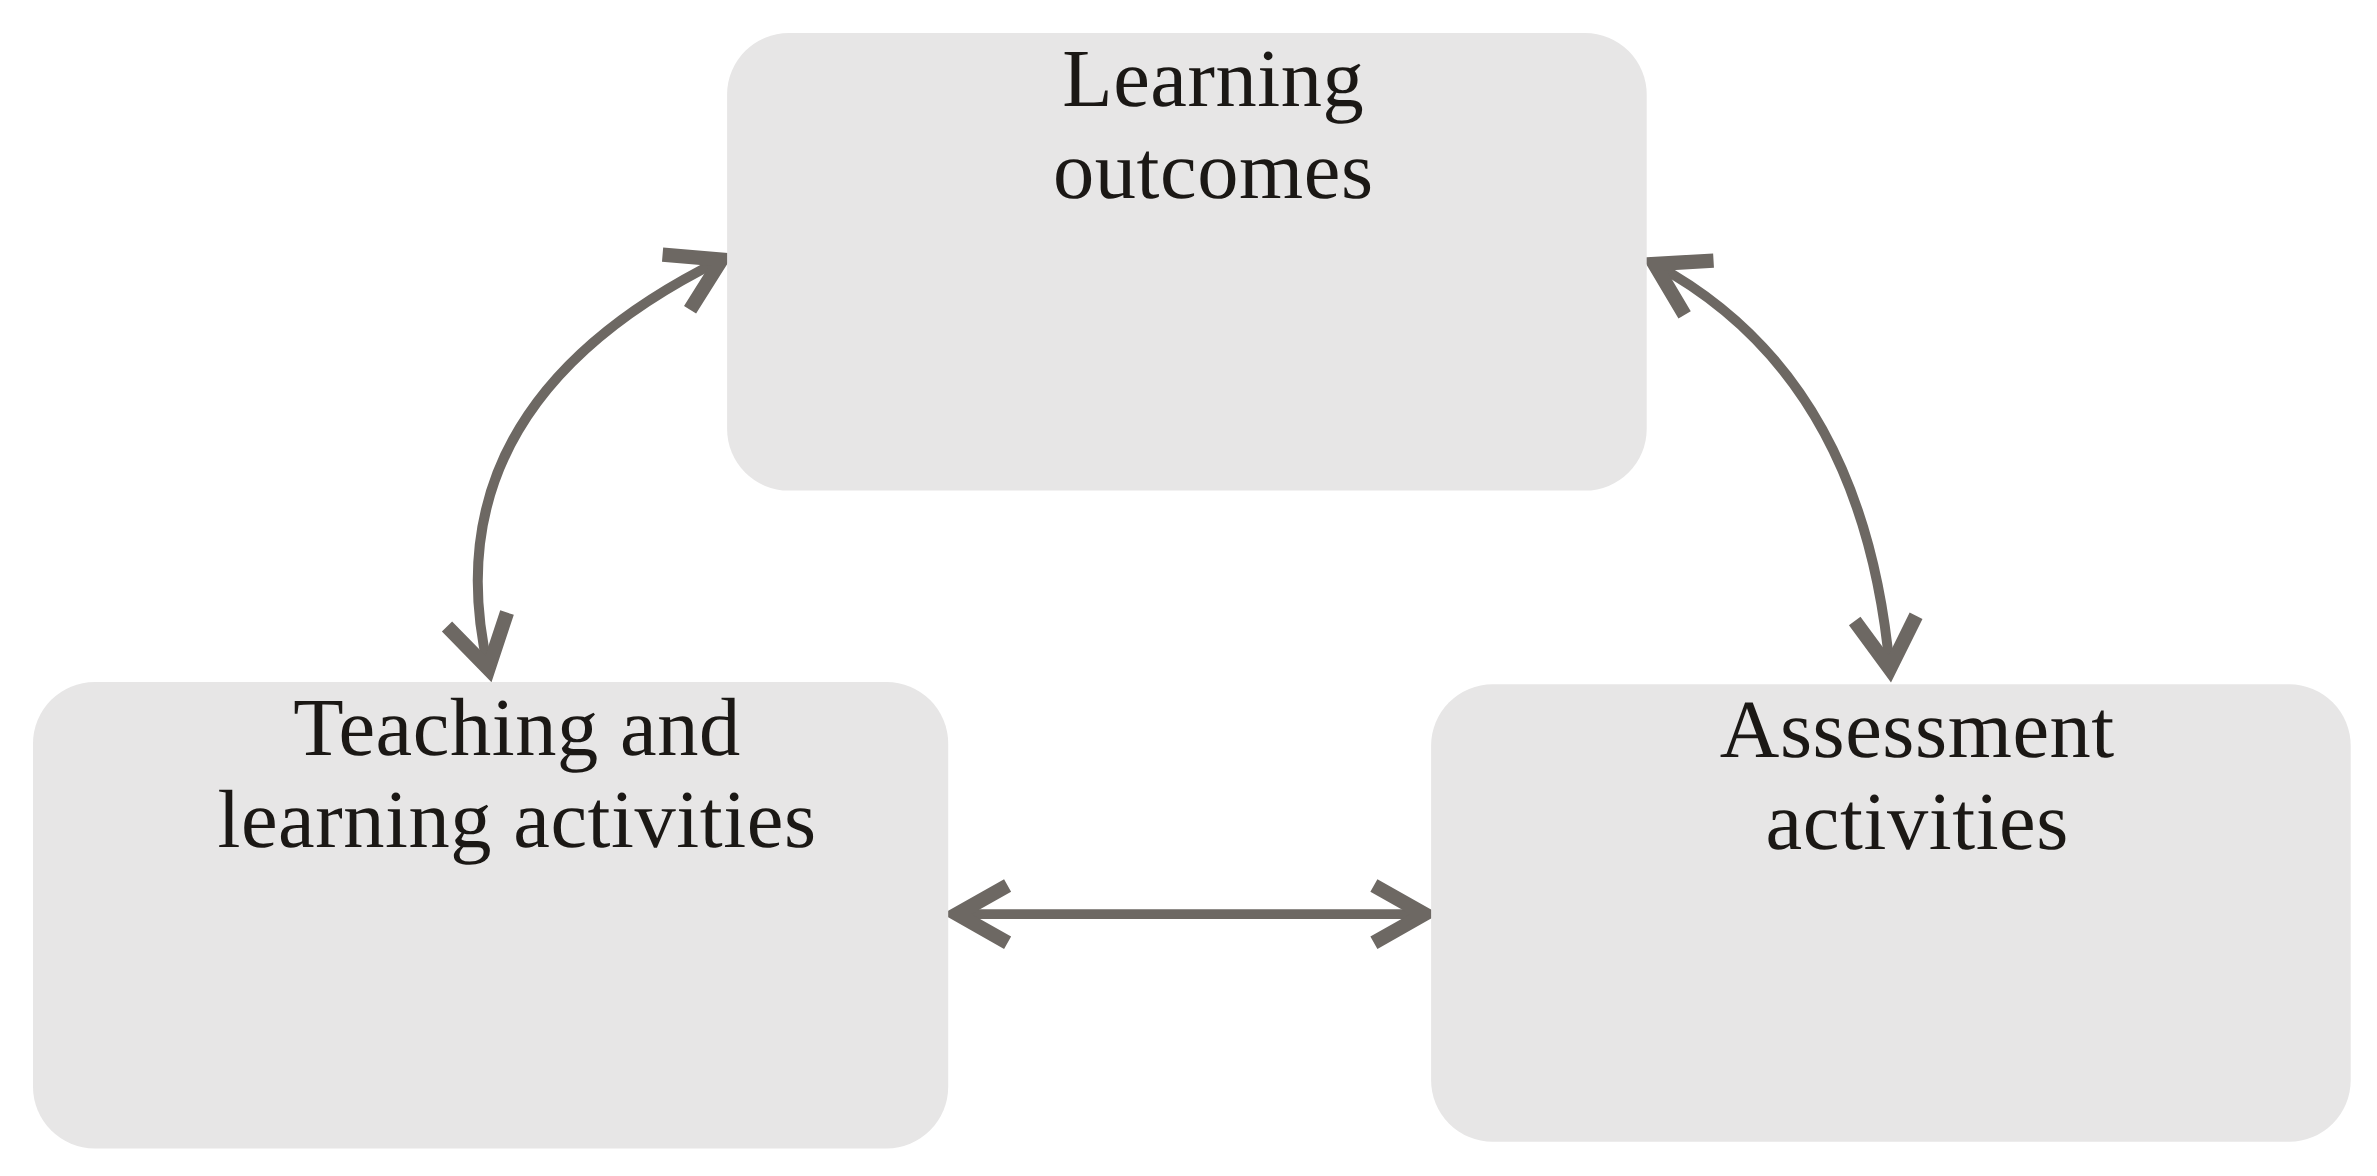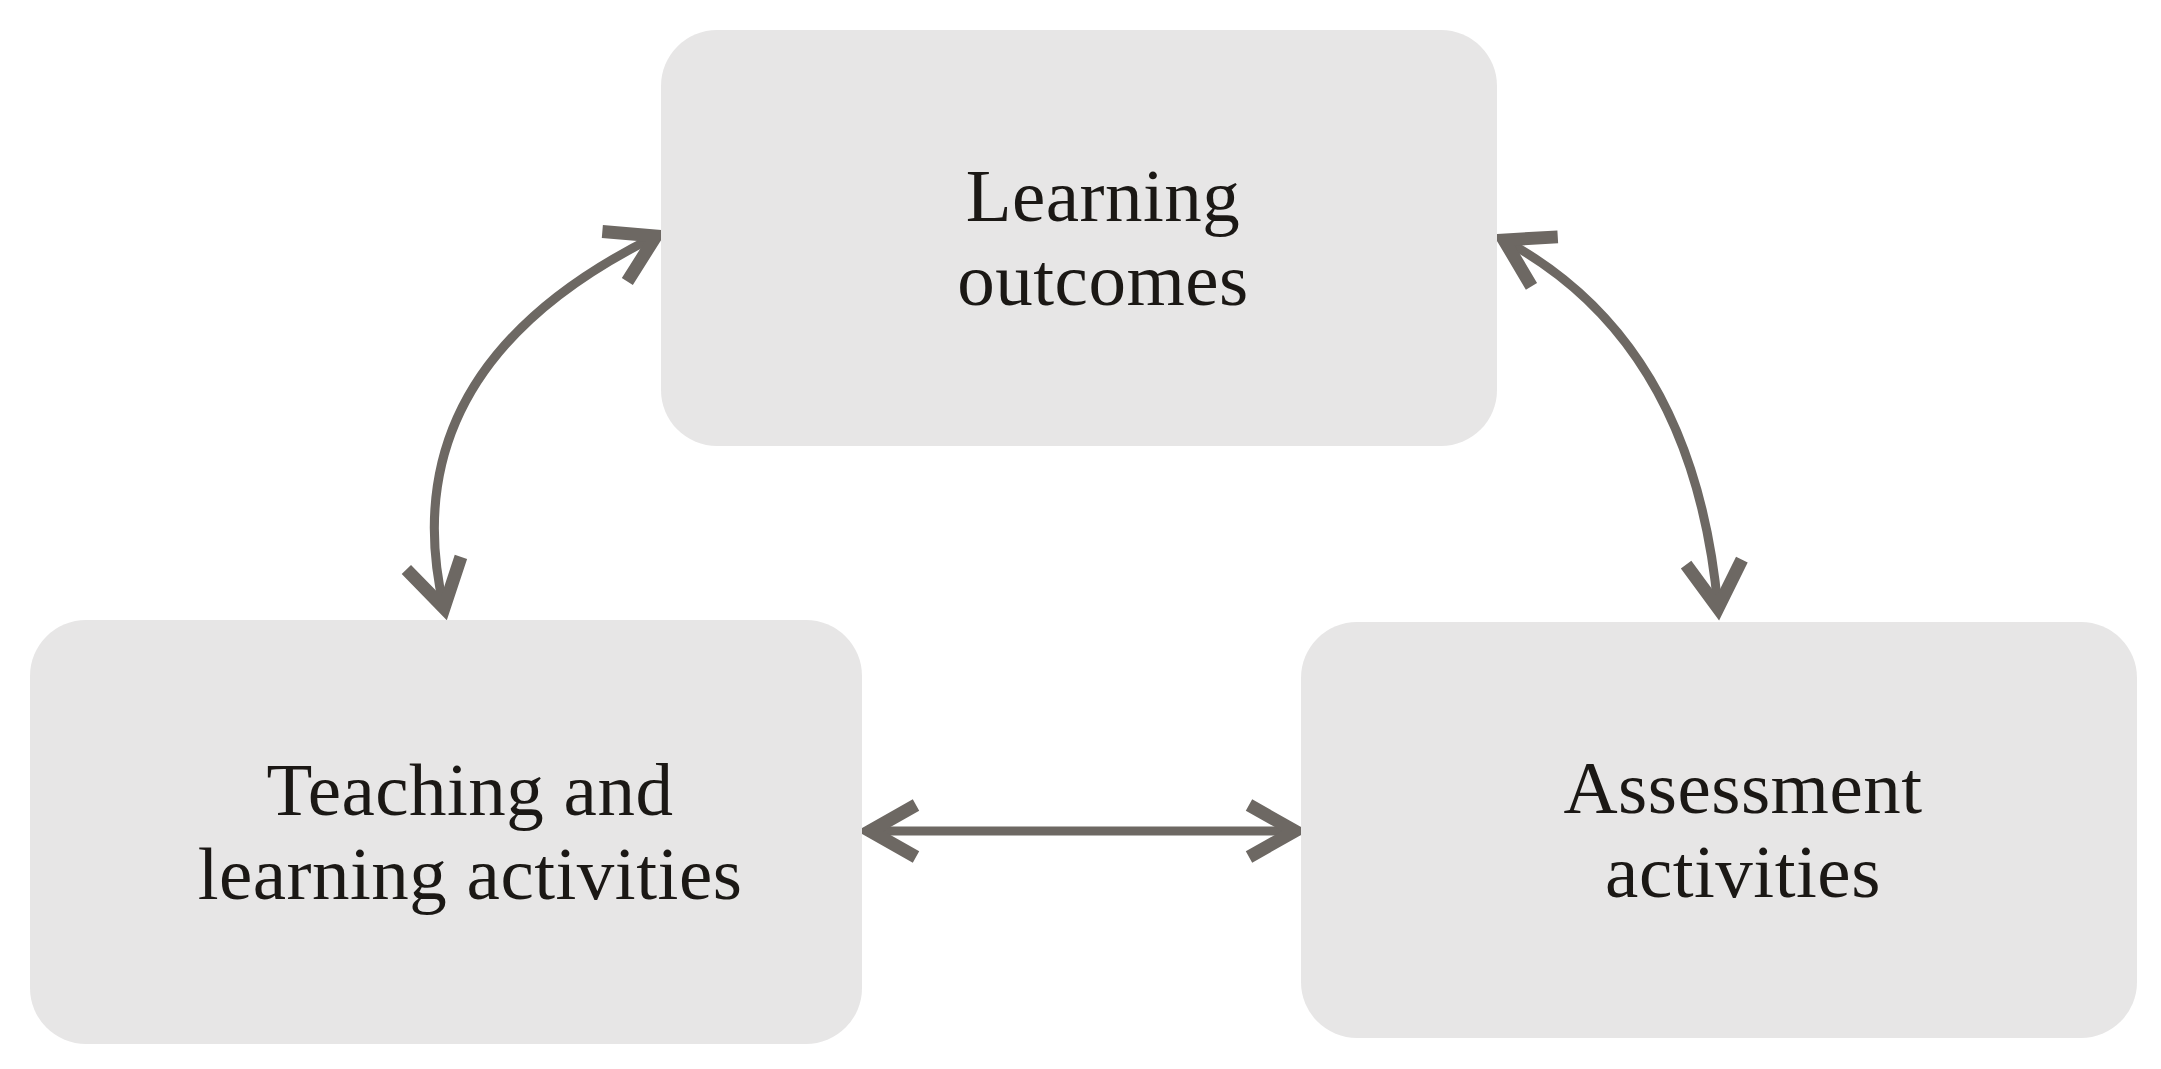--- a/index.html
+++ b/index.html
@@ -33,21 +33,20 @@
     stroke-width:13;
     fill:none;
     stroke-linejoin:miter;
     stroke-linecap:butt;
   }
   .node{
     position:absolute;
     background:var(--node-fill);
     border-radius:56px;
     display:flex;
-    align-items:center;
     justify-content:center;
     text-align:center;
     padding-left:48px;
   }
   .node-label{
     color:var(--text);
     font-size:75px;
     line-height:84px;
     white-space:pre-line;
     letter-spacing:0.5px;

